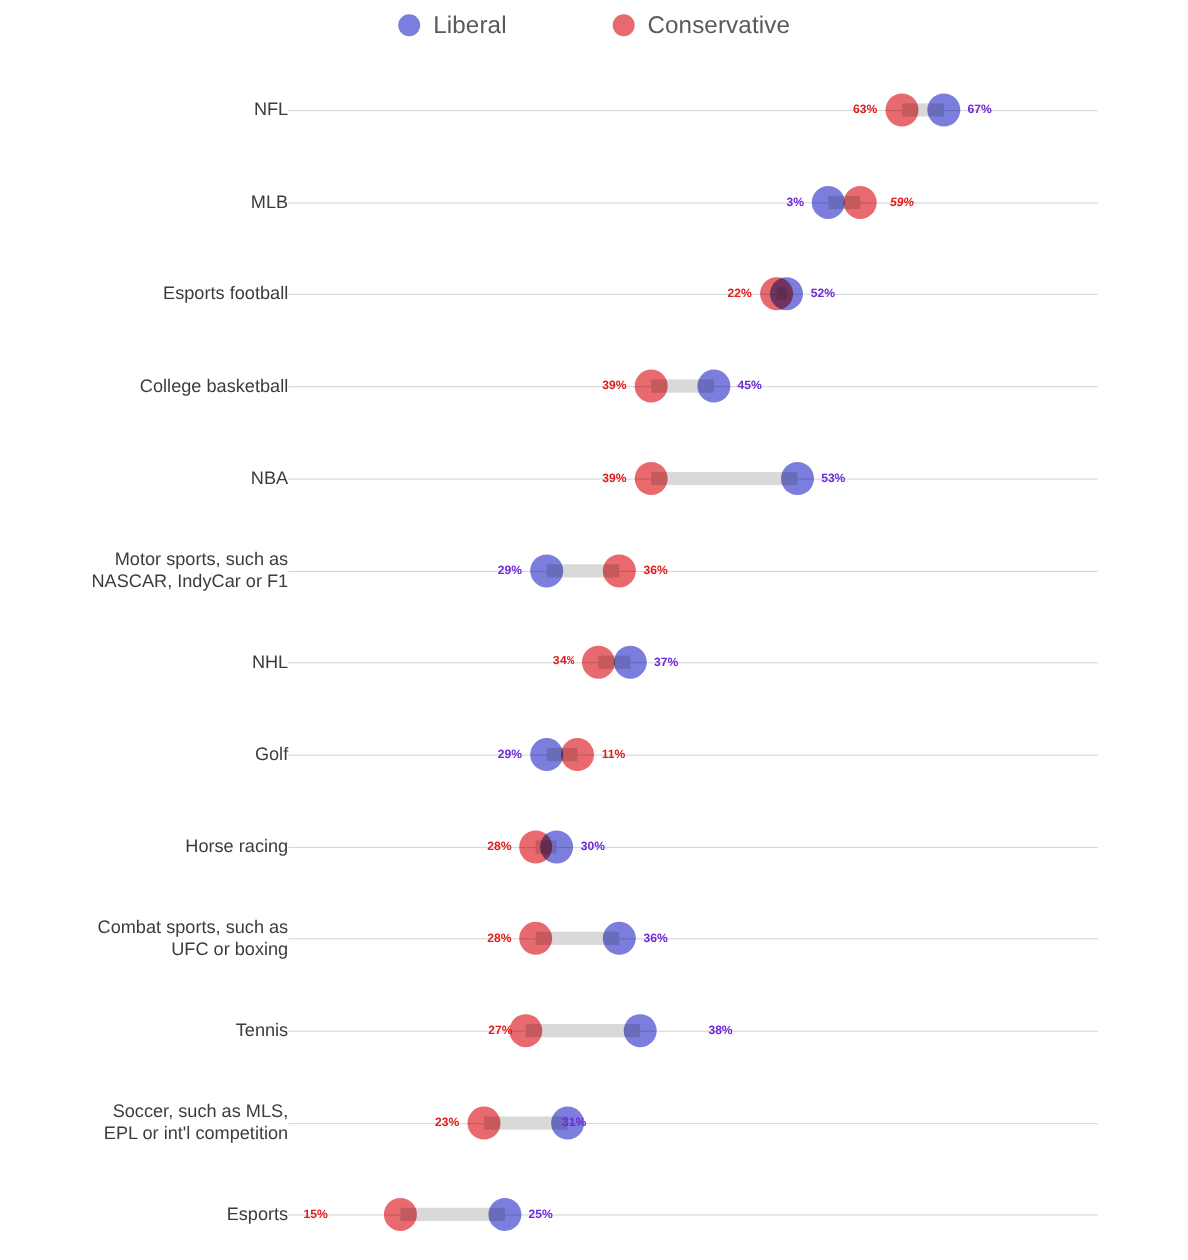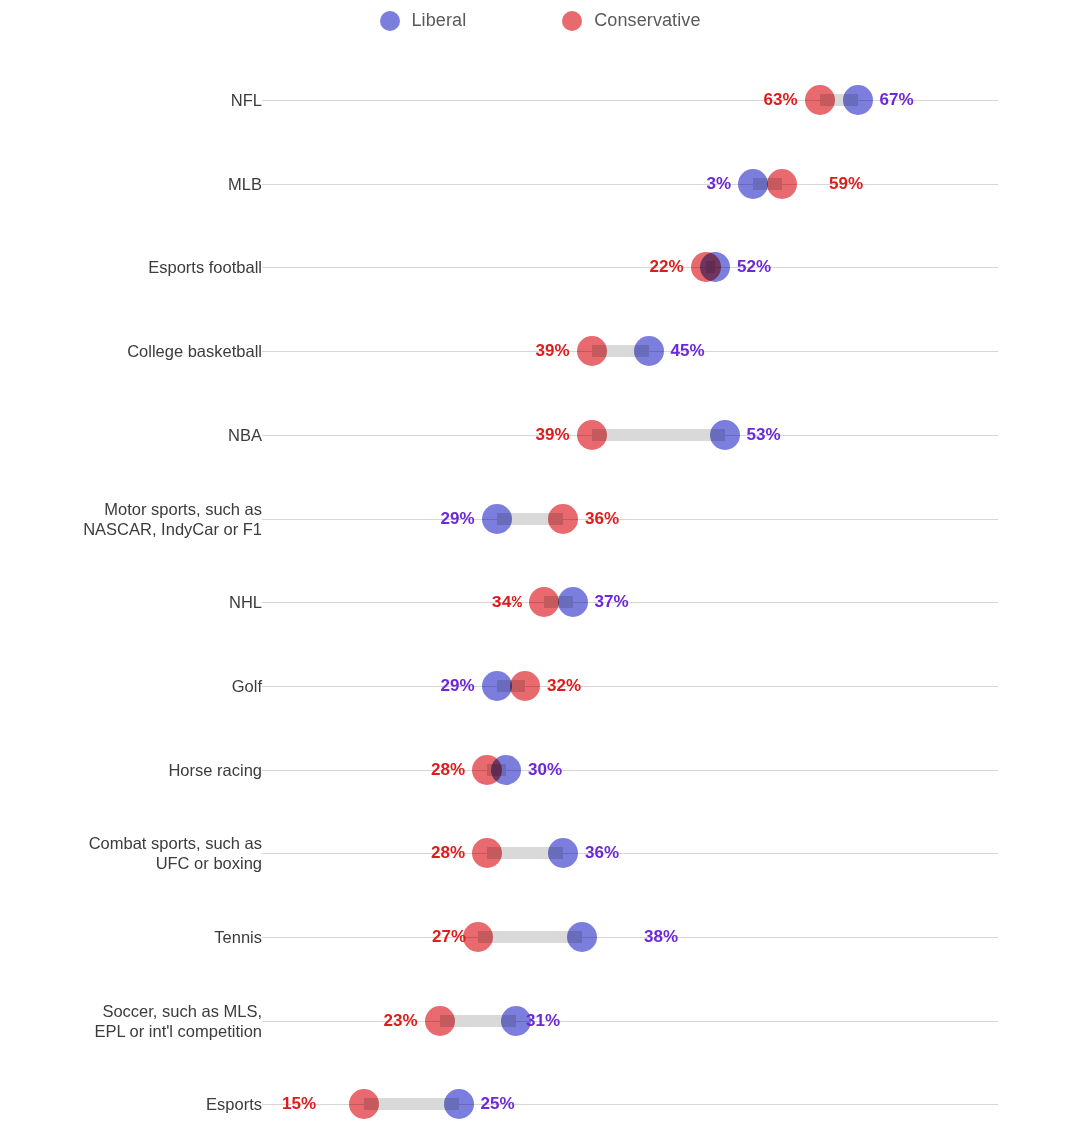--- a/index.html
+++ b/index.html
@@ -31,21 +31,21 @@
     display: flex;
     align-items: center;
     gap: 12px;
   }
   .legend-swatch {
     width: 20px; height: 20px;
     border-radius: 50%;
     display: block;
   }
   .legend-label {
-    font-size: 18px;
+    font-size: 22px;
     color: #5a5a5a;
     letter-spacing: .1px;
   }
 
   
   #plot {
     position: absolute;
     left: 0; top: 0;
     width: 1080px; height: 1145px;
   }
@@ -88,21 +88,21 @@
     width: 30px; height: 30px;
     border-radius: 50%;
     transform: translate(-50%, -50%);
     mix-blend-mode: multiply;
   }
   .dot.lib { background: #7b7edc; }
   .dot.con { background: #e8696e; }
 
   .value {
     position: absolute;
-    font-size: 17px;
+    font-size: 11px;
     font-weight: bold;
     transform: translateY(-50%);
     white-space: nowrap;
   }
   .value.lib { color: #6d28d9; }
   .value.con { color: #e01b1b; }
   .value.left  { text-align: right; }
   .value.right { text-align: left; }
 </style>
 </head>
@@ -131,21 +131,21 @@
         <div class="value lib right" style="left: 879.5px;">67%</div>
         <div class="value con left" style="right: 282.5px;">63%</div>
       </div>
       <div class="row" style="top: 183.7px;">
         <div class="row-axis" style="left: 262px; width: 736px;"></div>
         <div class="row-label">MLB</div>
         <div class="connector" style="left: 753px; width: 28.5px;"></div>
         <div class="dot lib" style="left: 753px;"></div>
         <div class="dot con" style="left: 781.5px;"></div>
         <div class="value lib left" style="right: 349px;">3%</div>
-        <div class="value con right" style="left: 829px;">59%</div>
+        <div class="value con right" style="left: 809px; font-style: italic;">59%</div>
       </div>
       <div class="row" style="top: 267.4px;">
         <div class="row-axis" style="left: 262px; width: 736px;"></div>
         <div class="row-label">Esports football</div>
         <div class="connector" style="left: 705.5px; width: 9.5px;"></div>
         <div class="dot lib" style="left: 715px;"></div>
         <div class="dot con" style="left: 705.5px;"></div>
         <div class="value lib right" style="left: 737px;">52%</div>
         <div class="value con left" style="right: 396.5px;">22%</div>
       </div>
@@ -186,21 +186,21 @@
         <div class="value lib right" style="left: 594.5px;">37%</div>
         <div class="value con left" style="right: 558px; font-family: Liberation Mono, monospace;">34%</div>
       </div>
       <div class="row" style="top: 685.9px;">
         <div class="row-axis" style="left: 262px; width: 736px;"></div>
         <div class="row-label">Golf</div>
         <div class="connector" style="left: 496.5px; width: 28.5px;"></div>
         <div class="dot lib" style="left: 496.5px;"></div>
         <div class="dot con" style="left: 525px;"></div>
         <div class="value lib left" style="right: 605.5px;">29%</div>
-        <div class="value con right" style="left: 547px;">32%</div>
+        <div class="value con right" style="left: 547px;">11%</div>
       </div>
       <div class="row" style="top: 769.6px;">
         <div class="row-axis" style="left: 262px; width: 736px;"></div>
         <div class="row-label">Horse racing</div>
         <div class="connector" style="left: 487px; width: 19px;"></div>
         <div class="dot lib" style="left: 506px;"></div>
         <div class="dot con" style="left: 487px;"></div>
         <div class="value lib right" style="left: 528px;">30%</div>
         <div class="value con left" style="right: 615px;">28%</div>
       </div>
@@ -223,27 +223,27 @@
         <div class="value lib right" style="left: 604px; margin-left: 40px;">38%</div>
         <div class="value con left" style="right: 614px;">27%</div>
       </div>
       <div class="row" style="top: 1020.7px;">
         <div class="row-axis" style="left: 262px; width: 736px;"></div>
         <div class="row-label">Soccer, such as MLS,
 EPL or int'l competition</div>
         <div class="connector" style="left: 439.5px; width: 76px;"></div>
         <div class="dot lib" style="left: 515.5px;"></div>
         <div class="dot con" style="left: 439.5px;"></div>
-        <div class="value lib right" style="left: 526px;">31%</div>
+        <div class="value lib right" style="left: 511px;">31%</div>
         <div class="value con left" style="right: 662.5px;">23%</div>
       </div>
       <div class="row" style="top: 1104.4px;">
         <div class="row-axis" style="left: 262px; width: 736px;"></div>
         <div class="row-label">Esports</div>
         <div class="connector" style="left: 363.5px; width: 95px;"></div>
         <div class="dot lib" style="left: 458.5px;"></div>
         <div class="dot con" style="left: 363.5px;"></div>
         <div class="value lib right" style="left: 480.5px;">25%</div>
-        <div class="value con left" style="right: 764px; margin-left: 40px;">15%</div>
+        <div class="value con left" style="right: 782px; margin-left: 40px;">15%</div>
       </div>
     </div>
 
 </div>
 
 </body></html>

